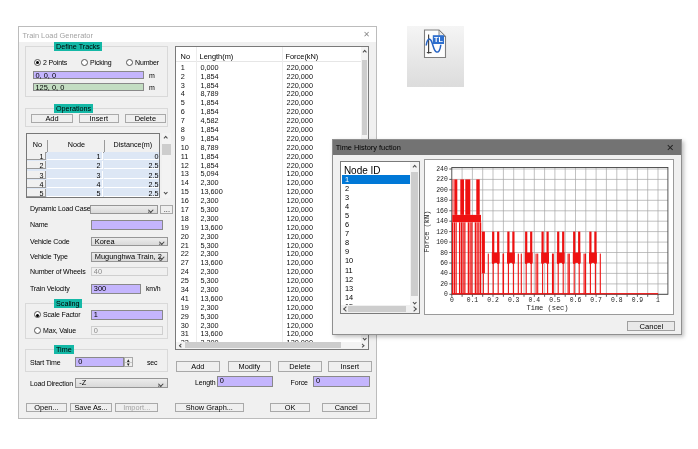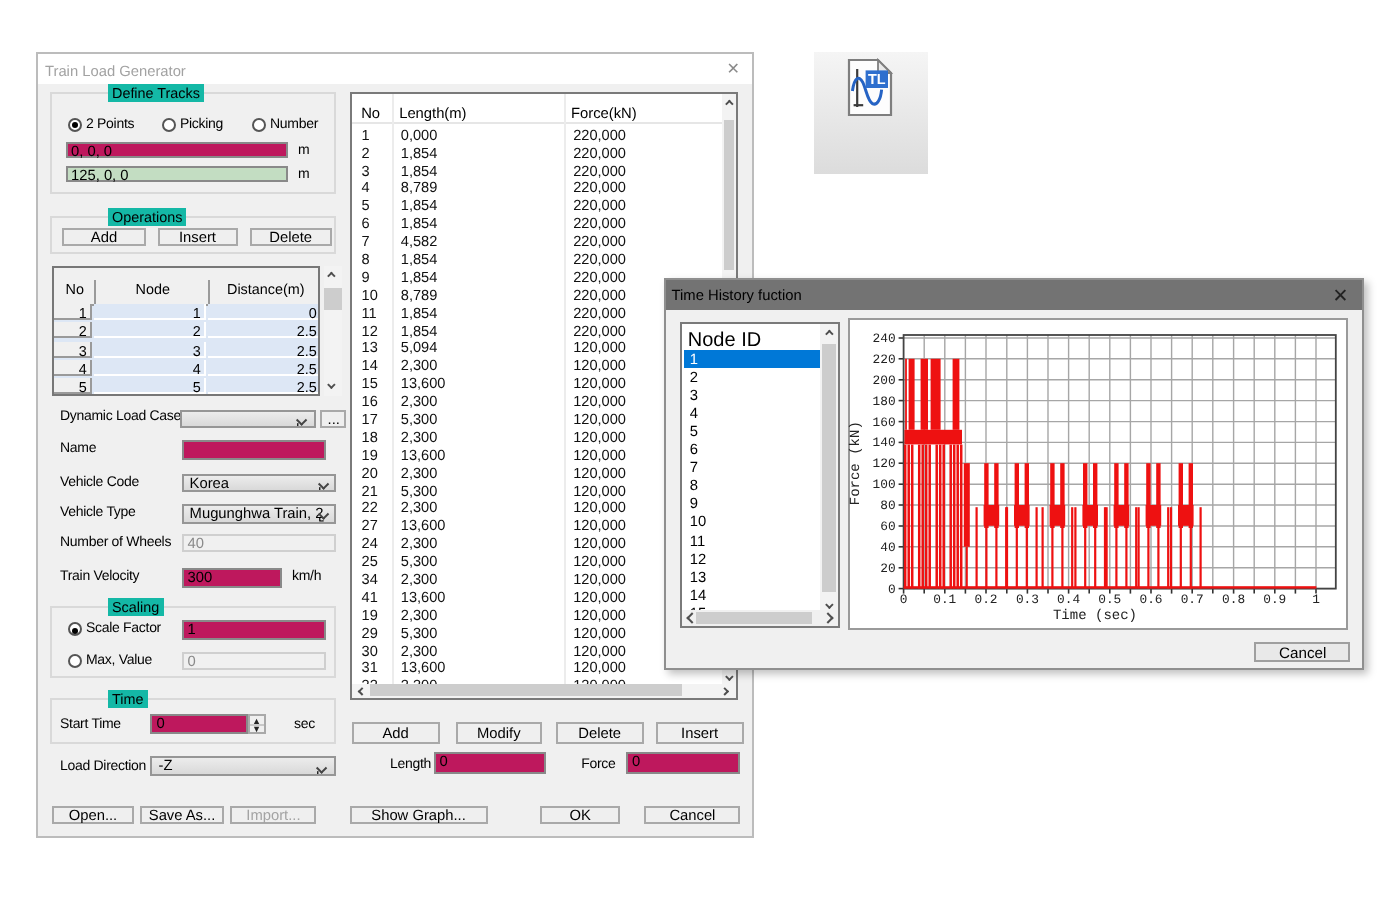--- a/index.html
+++ b/index.html
@@ -1,19 +1,19 @@
 <!DOCTYPE html>
 <html><head><meta charset="utf-8"><style>
 * { margin:0; padding:0; box-sizing:border-box; }
 html,body { width:698px; height:449px; background:#fff; font-family:"Liberation Sans", sans-serif; overflow:hidden; }
 .abs { position:absolute; }
 .lbl { position:absolute; font-size:7px; letter-spacing:-0.15px; color:#000; white-space:nowrap; }
 .btn { position:absolute; background:#efefef; border:1px solid #a9a9a9; font-size:7.4px; color:#000;
        text-align:center; line-height:8px; }
-.tf  { position:absolute; background:#be185d; border:1px solid #898989; font-size:7.4px; color:#000; padding-left:2px; line-height:8px; }
+.tf  { position:absolute; background:#c4b5fd; border:1px solid #898989; font-size:7.4px; color:#000; padding-left:2px; line-height:8px; }
 .cmb { position:absolute; background:linear-gradient(#ececec,#d9d9d9); border:1px solid #969696; font-size:7.4px; color:#000; padding-left:3px; line-height:8.4px; white-space:nowrap; overflow:hidden; }
 .chev { position:absolute; right:4px; top:2.2px; width:3.6px; height:3.6px; border-right:1.1px solid #444; border-bottom:1.1px solid #444; transform:rotate(45deg); }
 .fs { position:absolute; border:1px solid #d9d9d9; }
 .fs > span { position:absolute; top:-5px; left:5px; background:#14b8a6; font-size:7.2px; padding:0 2px; white-space:nowrap;margin-left:23px; }
 .radio { position:absolute; width:7px; height:7px; border:1px solid #555; border-radius:50%; background:#fff; }
 .radio.on::after { content:""; position:absolute; left:1.5px; top:1.5px; width:3px; height:3px; background:#000; border-radius:50%; }
 .lr { position:absolute; left:0; width:100%; height:8.95px; font-size:7.3px; color:#111; }
 .lr .c1 { position:absolute; left:4.4px; } .lr .c2 { position:absolute; left:24px; } .lr .c3 { position:absolute; left:110.2px; }
 .ni { position:absolute; left:1px; width:68px; height:9.1px; font-size:7.4px; padding-left:3px; color:#000; }
 .ni.sel { background:#0078d7; color:#fff; }

